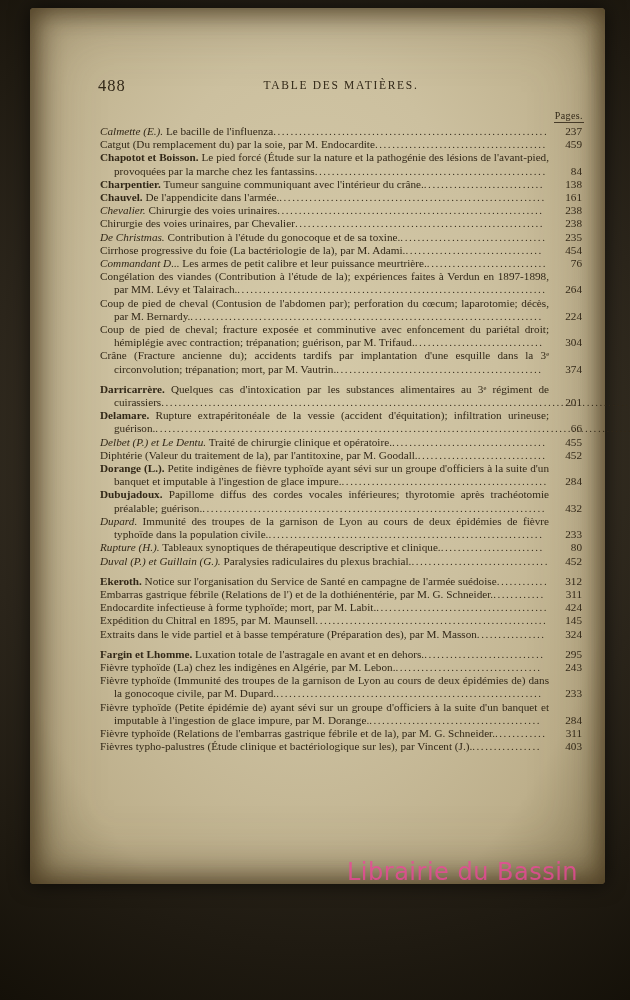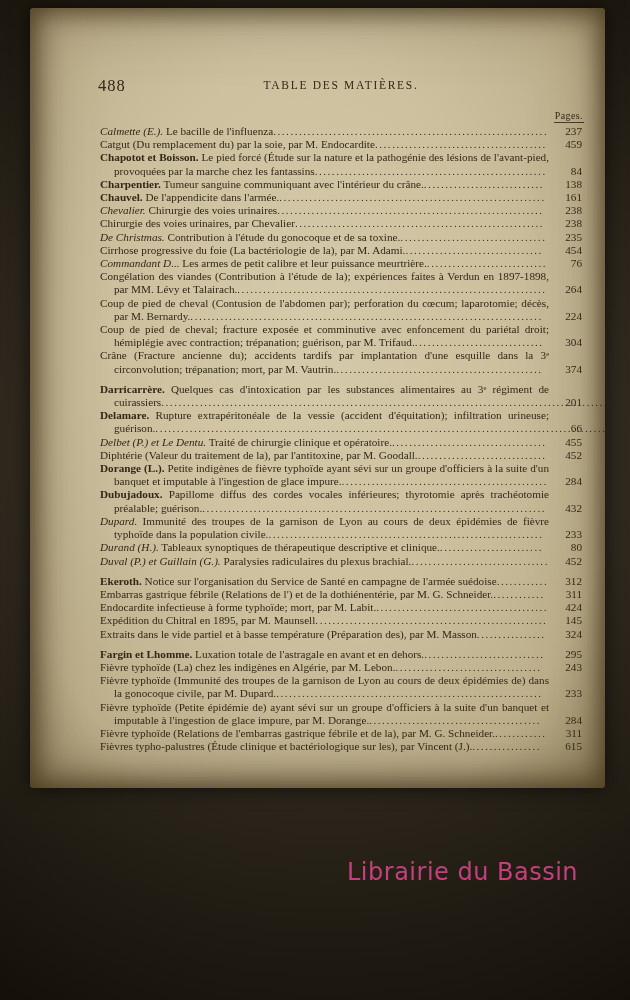--- a/index.html
+++ b/index.html
@@ -3,21 +3,21 @@
 <meta charset="utf-8">
 <style>
   * { box-sizing: border-box; }
   html, body { margin:0; padding:0; width:630px; height:1000px; }
   body {
     position:relative; overflow:hidden;
     background: radial-gradient(circle at 52% 45%, #48402f 0%, #2b251b 55%, #141008 100%);
     font-family: "Liberation Serif", "DejaVu Serif", serif;
   }
   .paper {
-    position:absolute; left:30px; top:8px; width:575px; height:780px; border-radius:4px;
+    position:absolute; left:30px; top:8px; width:575px; height:876px; border-radius:4px;
     background: radial-gradient(ellipse at 48% 42%, #d5caa9 0%, #ccc09f 45%, #bdaf8b 78%, #998b66 97%);
     box-shadow: 0 0 20px rgba(0,0,0,.65),
       inset 0 0 70px rgba(74,58,30,.45),
       inset 10px 0 24px rgba(60,44,20,.38),
       inset -6px 0 18px rgba(60,44,20,.30),
       inset 0 -12px 28px rgba(60,44,20,.35),
       inset 0 10px 20px rgba(60,44,20,.25);
   }
   .content { position:absolute; left:70px; top:68px; width:482px; color:#322818; }
   .header { position:relative; height:22px; }
@@ -67,30 +67,30 @@
         <div class="entry"><span class="txt">Coup de pied de cheval (Contusion de l'abdomen par); perforation du cœcum; laparotomie; décès, par M. Bernardy.</span><span class="dots">..................................................................................</span><span class="pg">224</span></div>
         <div class="entry"><span class="txt">Coup de pied de cheval; fracture exposée et comminutive avec enfoncement du pariétal droit; hémiplégie avec contraction; trépanation; guérison, par M. Trifaud.</span><span class="dots">..............................</span><span class="pg">304</span></div>
         <div class="entry"><span class="txt">Crâne (Fracture ancienne du); accidents tardifs par implantation d'une esquille dans la 3ᵉ circonvolution; trépanation; mort, par M. Vautrin.</span><span class="dots">................................................</span><span class="pg">374</span></div>
         <div class="entry gap"><span class="lead bold">Darricarrère.</span><span class="txt"> Quelques cas d'intoxication par les substances alimentaires au 3ᵉ régiment de cuirassiers</span><span class="dots">................................................................................................................................................................................................................................................................................................................................................................................................................</span><span class="pg">201</span></div>
         <div class="entry"><span class="lead bold">Delamare.</span><span class="txt"> Rupture extrapéritonéale de la vessie (accident d'équitation); infiltration urineuse; guérison.</span><span class="dots">................................................................................................................................................................................................................................................................................................................................................................................................................</span><span class="pg">66</span></div>
         <div class="entry"><span class="lead italic">Delbet (P.) et Le Dentu.</span><span class="txt"> Traité de chirurgie clinique et opératoire.</span><span class="dots">....................................</span><span class="pg">455</span></div>
         <div class="entry"><span class="txt">Diphtérie (Valeur du traitement de la), par l'antitoxine, par M. Goodall.</span><span class="dots">..............................</span><span class="pg">452</span></div>
         <div class="entry"><span class="lead bold">Dorange (L.).</span><span class="txt"> Petite indigènes de fièvre typhoïde ayant sévi sur un groupe d'officiers à la suite d'un banquet et imputable à l'ingestion de glace impure.</span><span class="dots">................................................</span><span class="pg">284</span></div>
         <div class="entry"><span class="lead bold">Dubujadoux.</span><span class="txt"> Papillome diffus des cordes vocales inférieures; thyrotomie après trachéotomie préalable; guérison.</span><span class="dots">................................................................................</span><span class="pg">432</span></div>
         <div class="entry"><span class="lead italic">Dupard.</span><span class="txt"> Immunité des troupes de la garnison de Lyon au cours de deux épidémies de fièvre typhoïde dans la population civile.</span><span class="dots">................................................................</span><span class="pg">233</span></div>
-        <div class="entry"><span class="lead italic">Durand (H.).</span><span class="txt"> Tableaux synoptiques de thérapeutique descriptive et clinique.</span><span class="dots">........................</span><span class="pg">80</span></div>
+        <div class="entry"><span class="lead italic">Rupture (H.).</span><span class="txt"> Tableaux synoptiques de thérapeutique descriptive et clinique.</span><span class="dots">........................</span><span class="pg">80</span></div>
         <div class="entry"><span class="lead italic">Duval (P.) et Guillain (G.).</span><span class="txt"> Paralysies radiculaires du plexus brachial.</span><span class="dots">................................</span><span class="pg">452</span></div>
         <div class="entry gap"><span class="lead bold">Ekeroth.</span><span class="txt"> Notice sur l'organisation du Service de Santé en campagne de l'armée suédoise</span><span class="dots">............</span><span class="pg">312</span></div>
         <div class="entry"><span class="txt">Embarras gastrique fébrile (Relations de l') et de la dothiénentérie, par M. G. Schneider.</span><span class="dots">............</span><span class="pg">311</span></div>
         <div class="entry"><span class="txt">Endocardite infectieuse à forme typhoïde; mort, par M. Labit.</span><span class="dots">........................................</span><span class="pg">424</span></div>
         <div class="entry"><span class="txt">Expédition du Chitral en 1895, par M. Maunsell</span><span class="dots">......................................................</span><span class="pg">145</span></div>
         <div class="entry"><span class="txt">Extraits dans le vide partiel et à basse température (Préparation des), par M. Masson</span><span class="dots">................</span><span class="pg">324</span></div>
         <div class="entry gap"><span class="lead bold">Fargin et Lhomme.</span><span class="txt"> Luxation totale de l'astragale en avant et en dehors.</span><span class="dots">............................</span><span class="pg">295</span></div>
         <div class="entry"><span class="txt">Fièvre typhoïde (La) chez les indigènes en Algérie, par M. Lebon.</span><span class="dots">..................................</span><span class="pg">243</span></div>
         <div class="entry"><span class="txt">Fièvre typhoïde (Immunité des troupes de la garnison de Lyon au cours de deux épidémies de) dans la gonocoque civile, par M. Dupard.</span><span class="dots">..............................................................</span><span class="pg">233</span></div>
         <div class="entry"><span class="txt">Fièvre typhoïde (Petite épidémie de) ayant sévi sur un groupe d'officiers à la suite d'un banquet et imputable à l'ingestion de glace impure, par M. Dorange.</span><span class="dots">........................................</span><span class="pg">284</span></div>
         <div class="entry"><span class="txt">Fièvre typhoïde (Relations de l'embarras gastrique fébrile et de la), par M. G. Schneider.</span><span class="dots">............</span><span class="pg">311</span></div>
-        <div class="entry"><span class="txt">Fièvres typho-palustres (Étude clinique et bactériologique sur les), par Vincent (J.).</span><span class="dots">................</span><span class="pg">615</span></div>
+        <div class="entry"><span class="txt">Fièvres typho-palustres (Étude clinique et bactériologique sur les), par Vincent (J.).</span><span class="dots">................</span><span class="pg">403</span></div>
       </div>
   </div>
 </div>
 
 <div class="watermark">Librairie du Bassin</div>
 
 </body></html>

